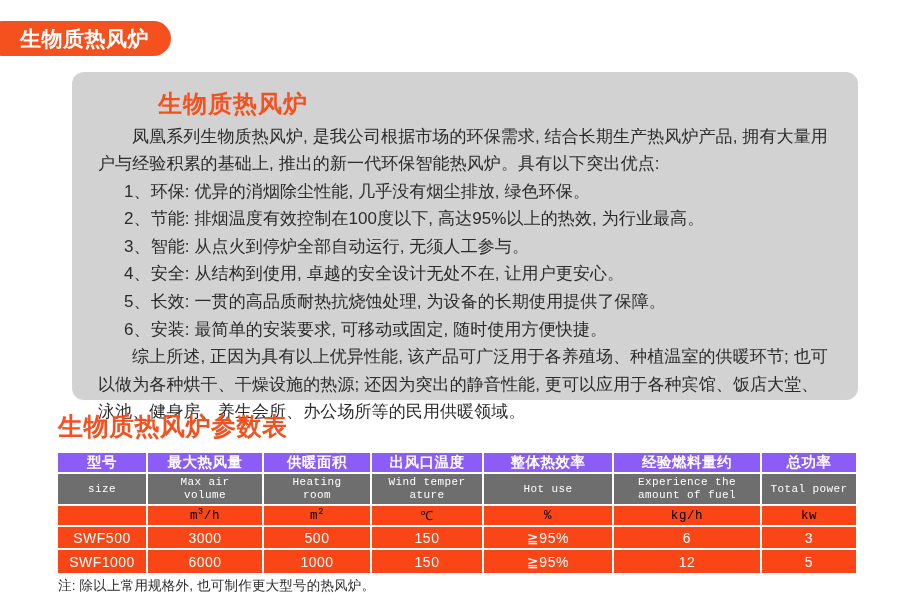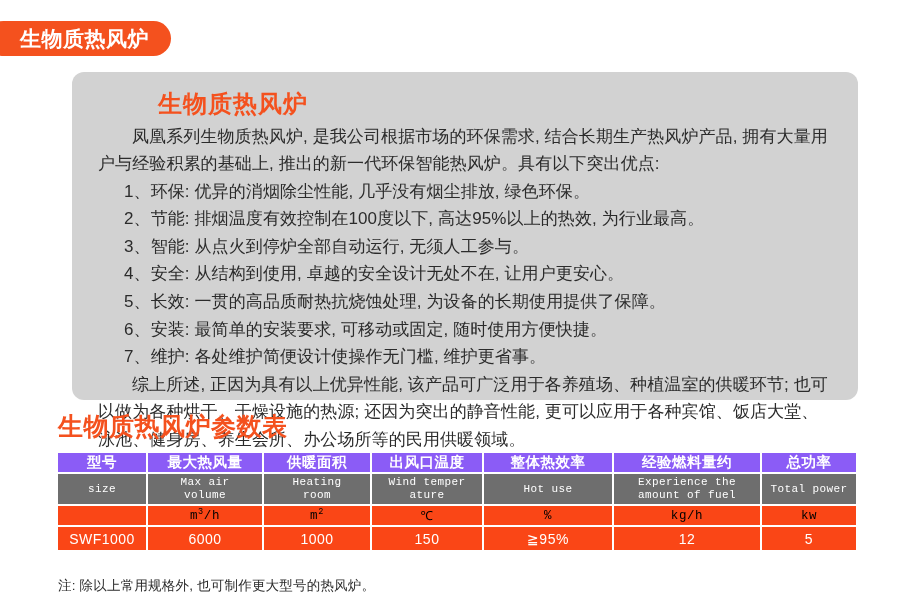--- a/index.html
+++ b/index.html
@@ -167,21 +167,20 @@
 <div class="desc-panel">
   <div class="desc-title">生物质热风炉</div>
   <div class="desc-body">
     <p class="desc-para">凤凰系列生物质热风炉, 是我公司根据市场的环保需求, 结合长期生产热风炉产品, 拥有大量用户与经验积累的基础上, 推出的新一代环保智能热风炉。具有以下突出优点:</p>
     <p class="desc-item">1、环保: 优异的消烟除尘性能, 几乎没有烟尘排放, 绿色环保。</p>
     <p class="desc-item">2、节能: 排烟温度有效控制在100度以下, 高达95%以上的热效, 为行业最高。</p>
     <p class="desc-item">3、智能: 从点火到停炉全部自动运行, 无须人工参与。</p>
     <p class="desc-item">4、安全: 从结构到使用, 卓越的安全设计无处不在, 让用户更安心。</p>
     <p class="desc-item">5、长效: 一贯的高品质耐热抗烧蚀处理, 为设备的长期使用提供了保障。</p>
     <p class="desc-item">6、安装: 最简单的安装要求, 可移动或固定, 随时使用方便快捷。</p>
-    <p class="desc-item">7、维护: 各处维护简便设计使操作无门槛, 维护更省事。</p>
     <p class="desc-para">综上所述, 正因为具有以上优异性能, 该产品可广泛用于各养殖场、种植温室的供暖环节; 也可以做为各种烘干、干燥设施的热源; 还因为突出的静音性能, 更可以应用于各种宾馆、饭店大堂、泳池、健身房、养生会所、办公场所等的民用供暖领域。</p>
   </div>
 </div>
 
 <div class="table-title">生物质热风炉参数表</div>
 
 <table class="param-table">
   <colgroup>
     <col style="width:90px">
       <col style="width:116px">
@@ -212,20 +211,29 @@
     </tr>
     <tr class="row-unit">
       <td></td>
       <td>m<span class="unit-sup">3</span>/h</td>
       <td>m<span class="unit-sup">2</span></td>
       <td>℃</td>
       <td>%</td>
       <td>kg/h</td>
       <td>kw</td>
     </tr>
+    <tr class="row-data">
+      <td>SWF500</td>
+      <td>3000</td>
+      <td>500</td>
+      <td>150</td>
+      <td>≧95%</td>
+      <td>6</td>
+      <td>3</td>
+    </tr>
     <tr class="row-data last">
       <td>SWF1000</td>
       <td>6000</td>
       <td>1000</td>
       <td>150</td>
       <td>≧95%</td>
       <td>12</td>
       <td>5</td>
     </tr>
   </tbody>

